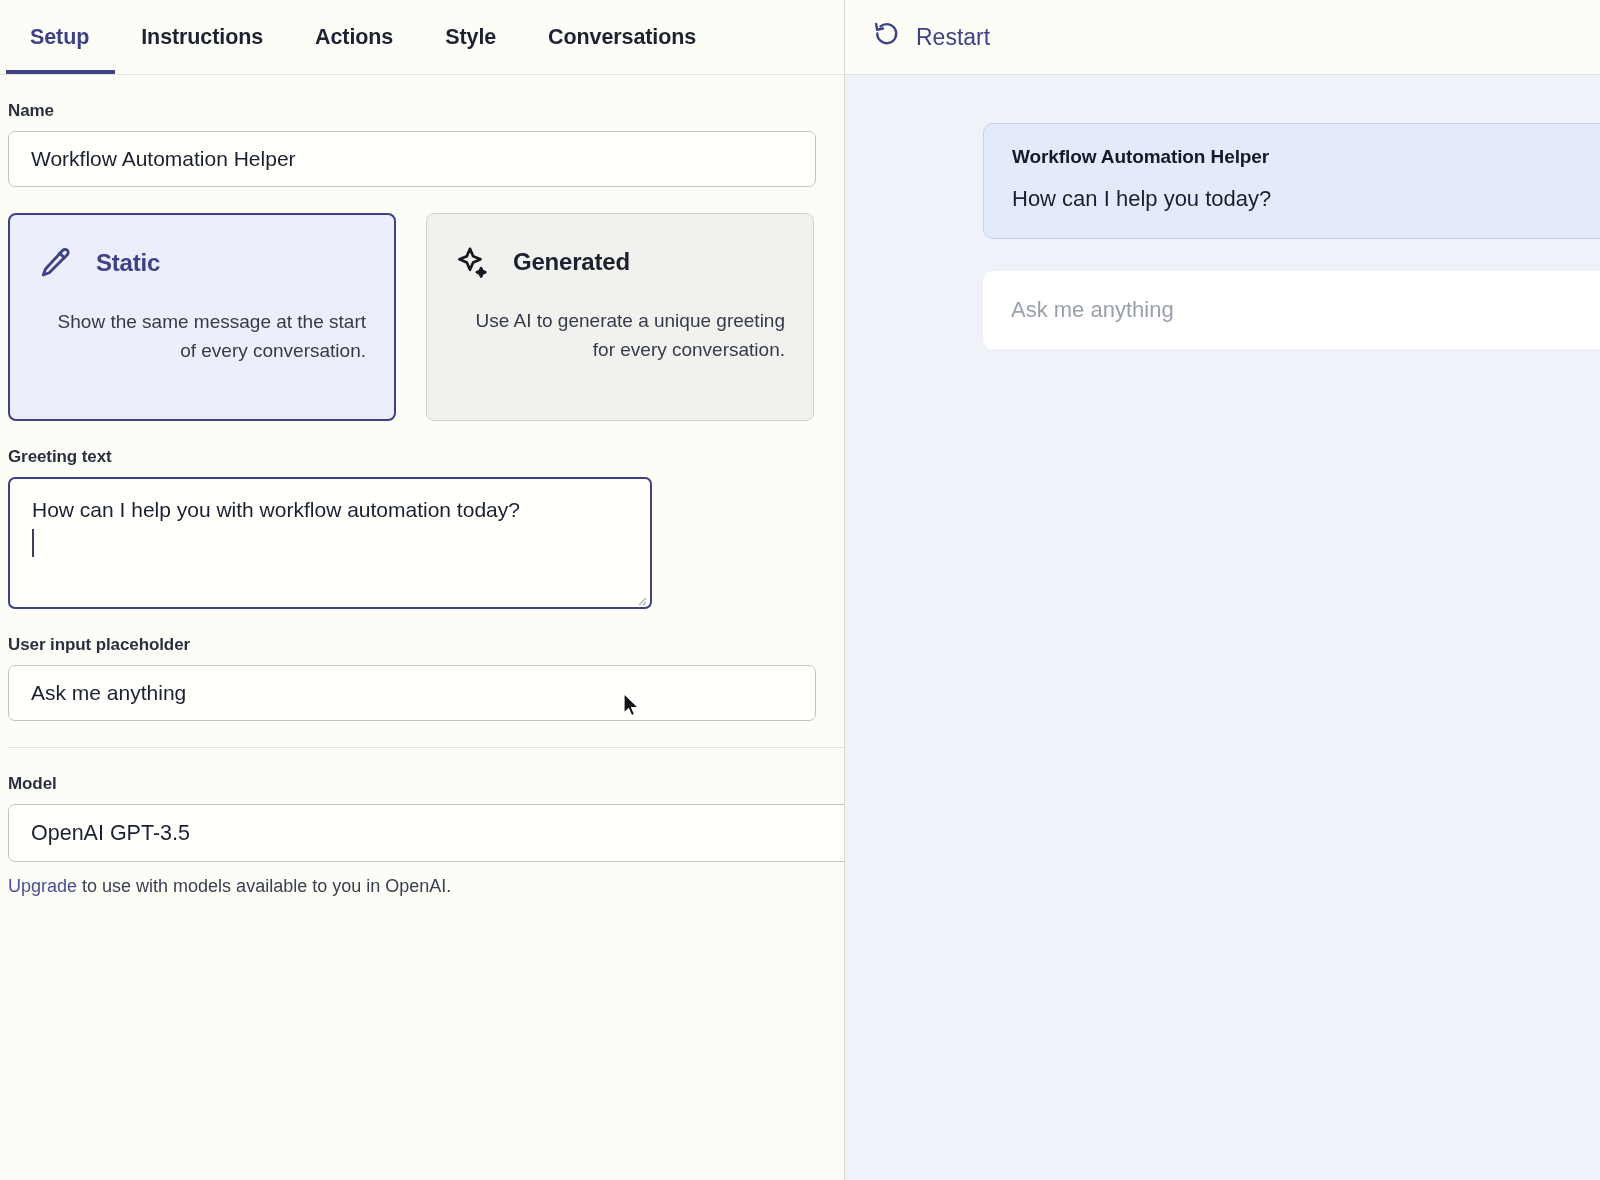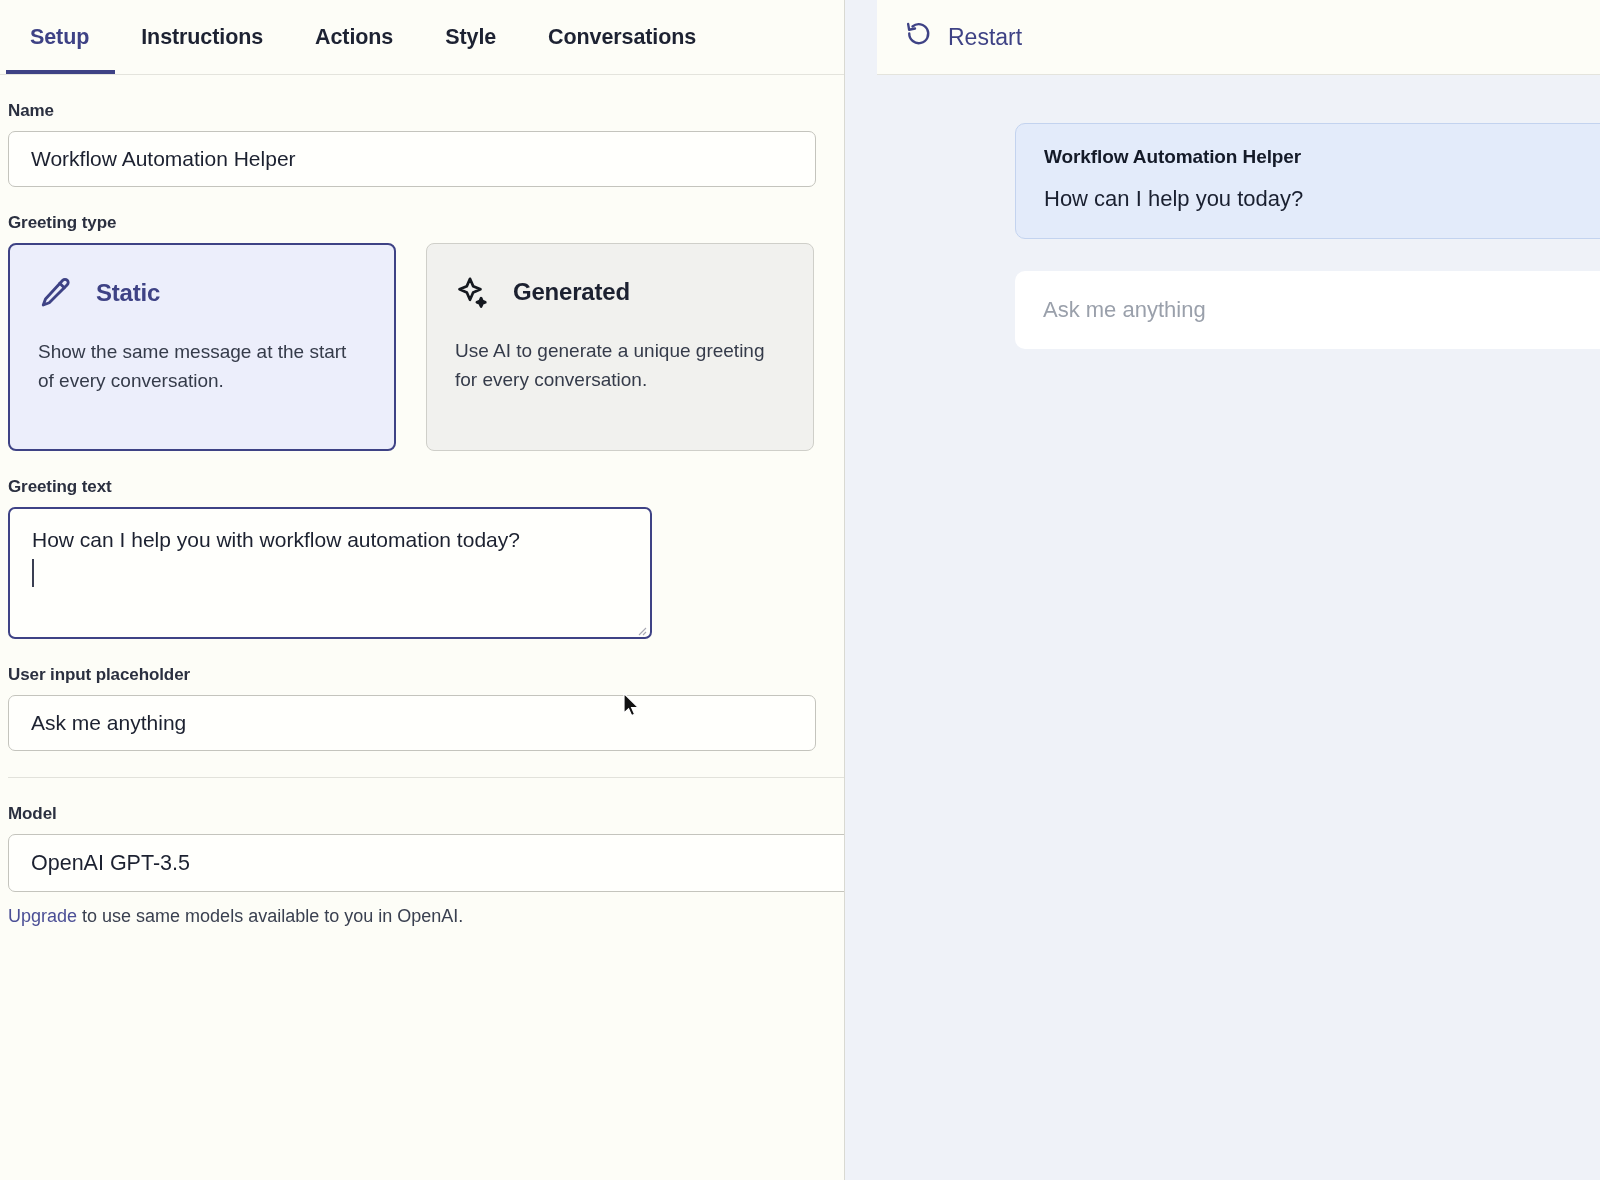--- a/index.html
+++ b/index.html
@@ -99,20 +99,21 @@
     display: flex;
     align-items: center;
   }
 
   .block { margin-bottom: 26px; }
 
   
   .card-row {
     display: flex;
     gap: 30px;
+    text-align: right;
   }
 
   .type-card {
     width: 389px;
     height: 208px;
     border-radius: 8px;
     padding: 30px 28px 0 28px;
     cursor: pointer;
   }
 
@@ -236,21 +237,20 @@
     cursor: pointer;
   }
 
   
   .right-panel {
     width: 755px;
     height: 1180px;
     display: flex;
     flex-direction: column;
     background: #eff2f8;
-    padding-left: 32px;
   }
 
   .right-topbar {
     height: 75px;
     background: #fdfdf7;
     display: flex;
     align-items: center;
     padding-left: 27px;
     border-bottom: 1px solid #e4e4dd;
     flex: 0 0 auto;
@@ -352,21 +352,20 @@
       <div class="form-section">
 
         <div class="block">
           <div class="field-label">Name</div>
           <div class="text-input">
             <span>Workflow Automation Helper</span>
           </div>
         </div>
 
         <div class="block">
-          <div class="field-label">Greeting type</div>
           <div class="card-row">
 
             <div class="type-card selected">
               <div class="card-head">
                 <span>
                   <svg class="icon-svg" width="36" height="36" viewBox="0 0 24 24" fill="none" stroke="#3e4285" stroke-width="1.9" stroke-linecap="round" stroke-linejoin="round">
                     <path d="M16.5 3.5a2.12 2.12 0 0 1 3 3L7.5 18.5 3.5 20l1.5-4z"></path>
                     <path d="M14.5 5.5l3 3"></path>
                   </svg>
                 </span>
@@ -418,21 +417,21 @@
           <div class="select-box">
             <span class="select-value">OpenAI GPT-3.5</span>
             <span>
               <svg width="20" height="26" viewBox="0 0 20 26" fill="none" stroke="#2b3040" stroke-width="1.7" stroke-linecap="round" stroke-linejoin="round">
                 <path d="M5 10.5L10 5.5 15 10.5"></path>
                 <path d="M5 15.5L10 20.5 15 15.5"></path>
               </svg>
             </span>
           </div>
           <div class="helper-line">
-            <span class="link">Upgrade</span><span> to use same models available to you in OpenAI.</span>
+            <span class="link">Upgrade</span><span> to use with models available to you in OpenAI.</span>
           </div>
         </div>
 
       </div>
     </div>
 
 
     <span class="mouse-cursor">
       <svg width="20" height="28" viewBox="0 0 20 28">
         <path d="M2 1.5 L2 21 L6.6 16.7 L9.6 23.6 L12.6 22.3 L9.6 15.6 L16 15.3 Z" fill="#111111" stroke="#ffffff" stroke-width="1.2"></path>

